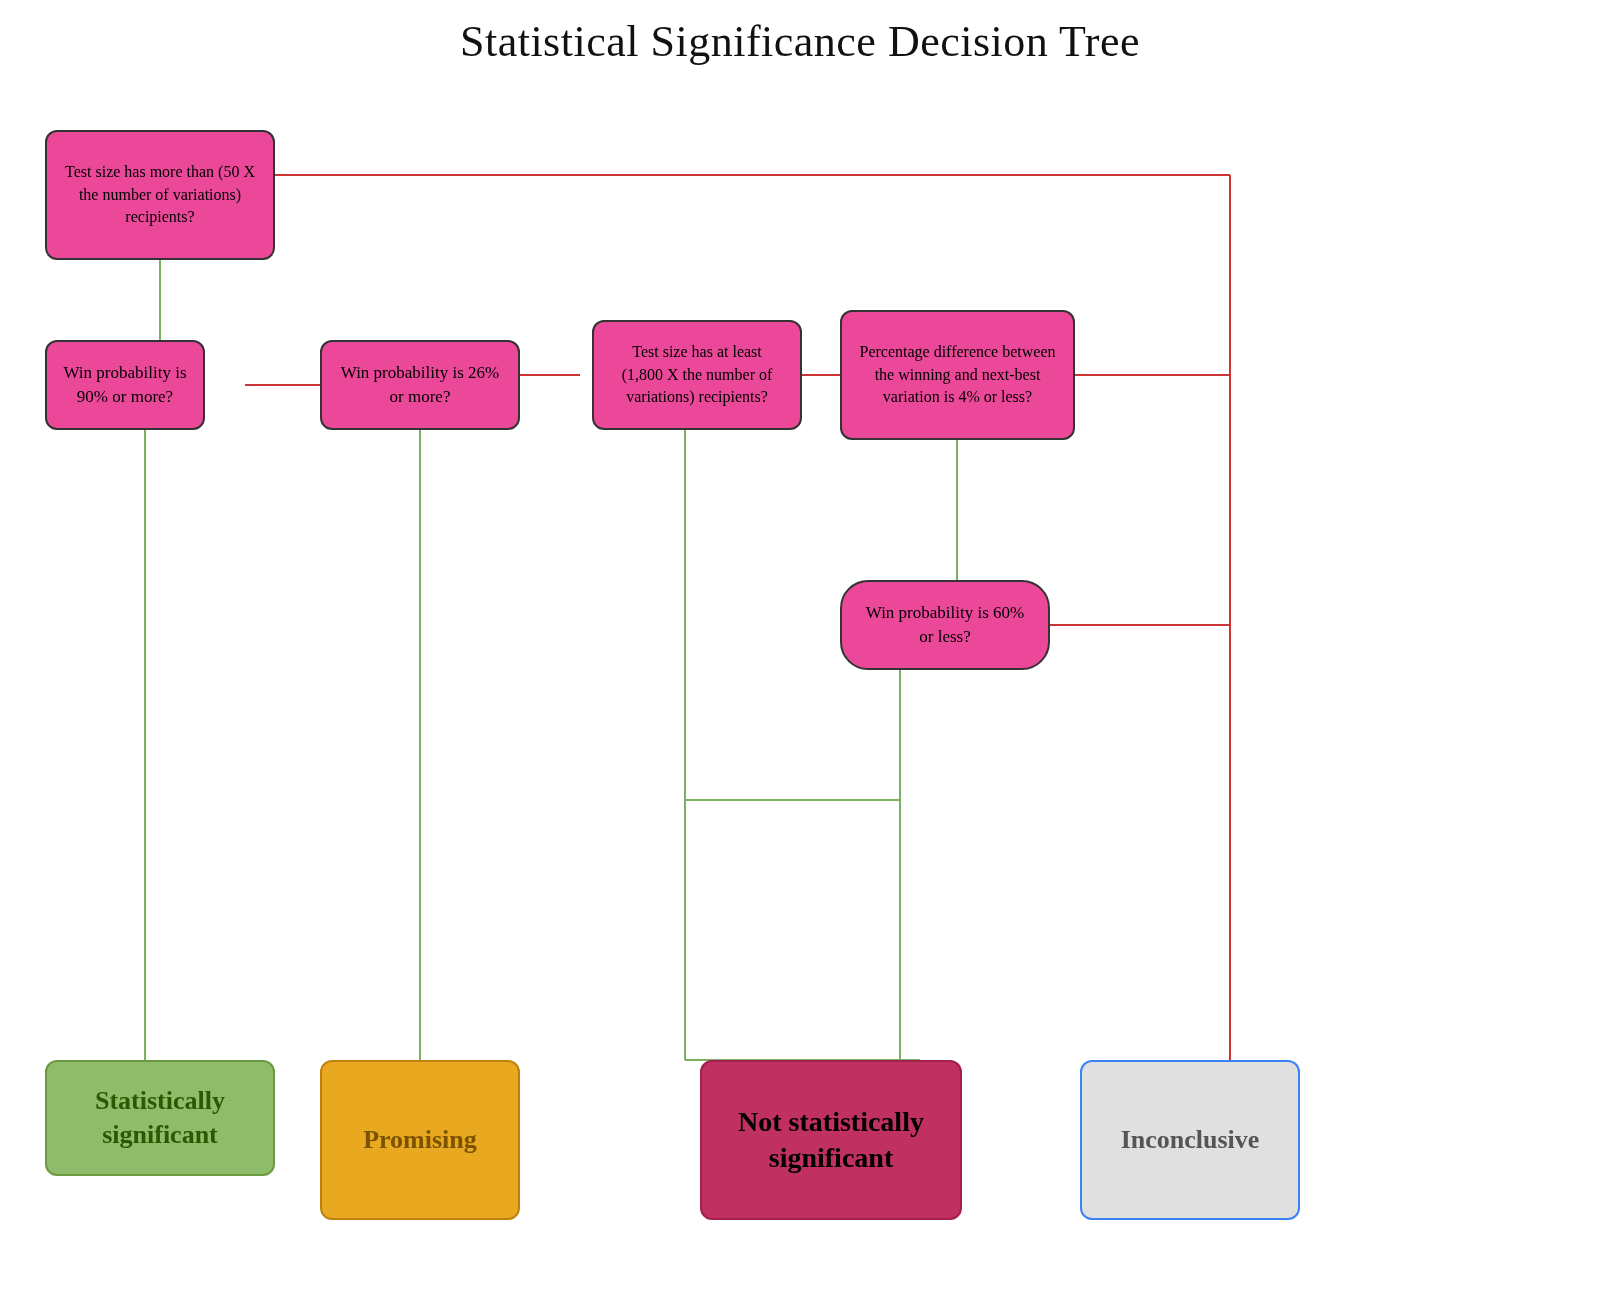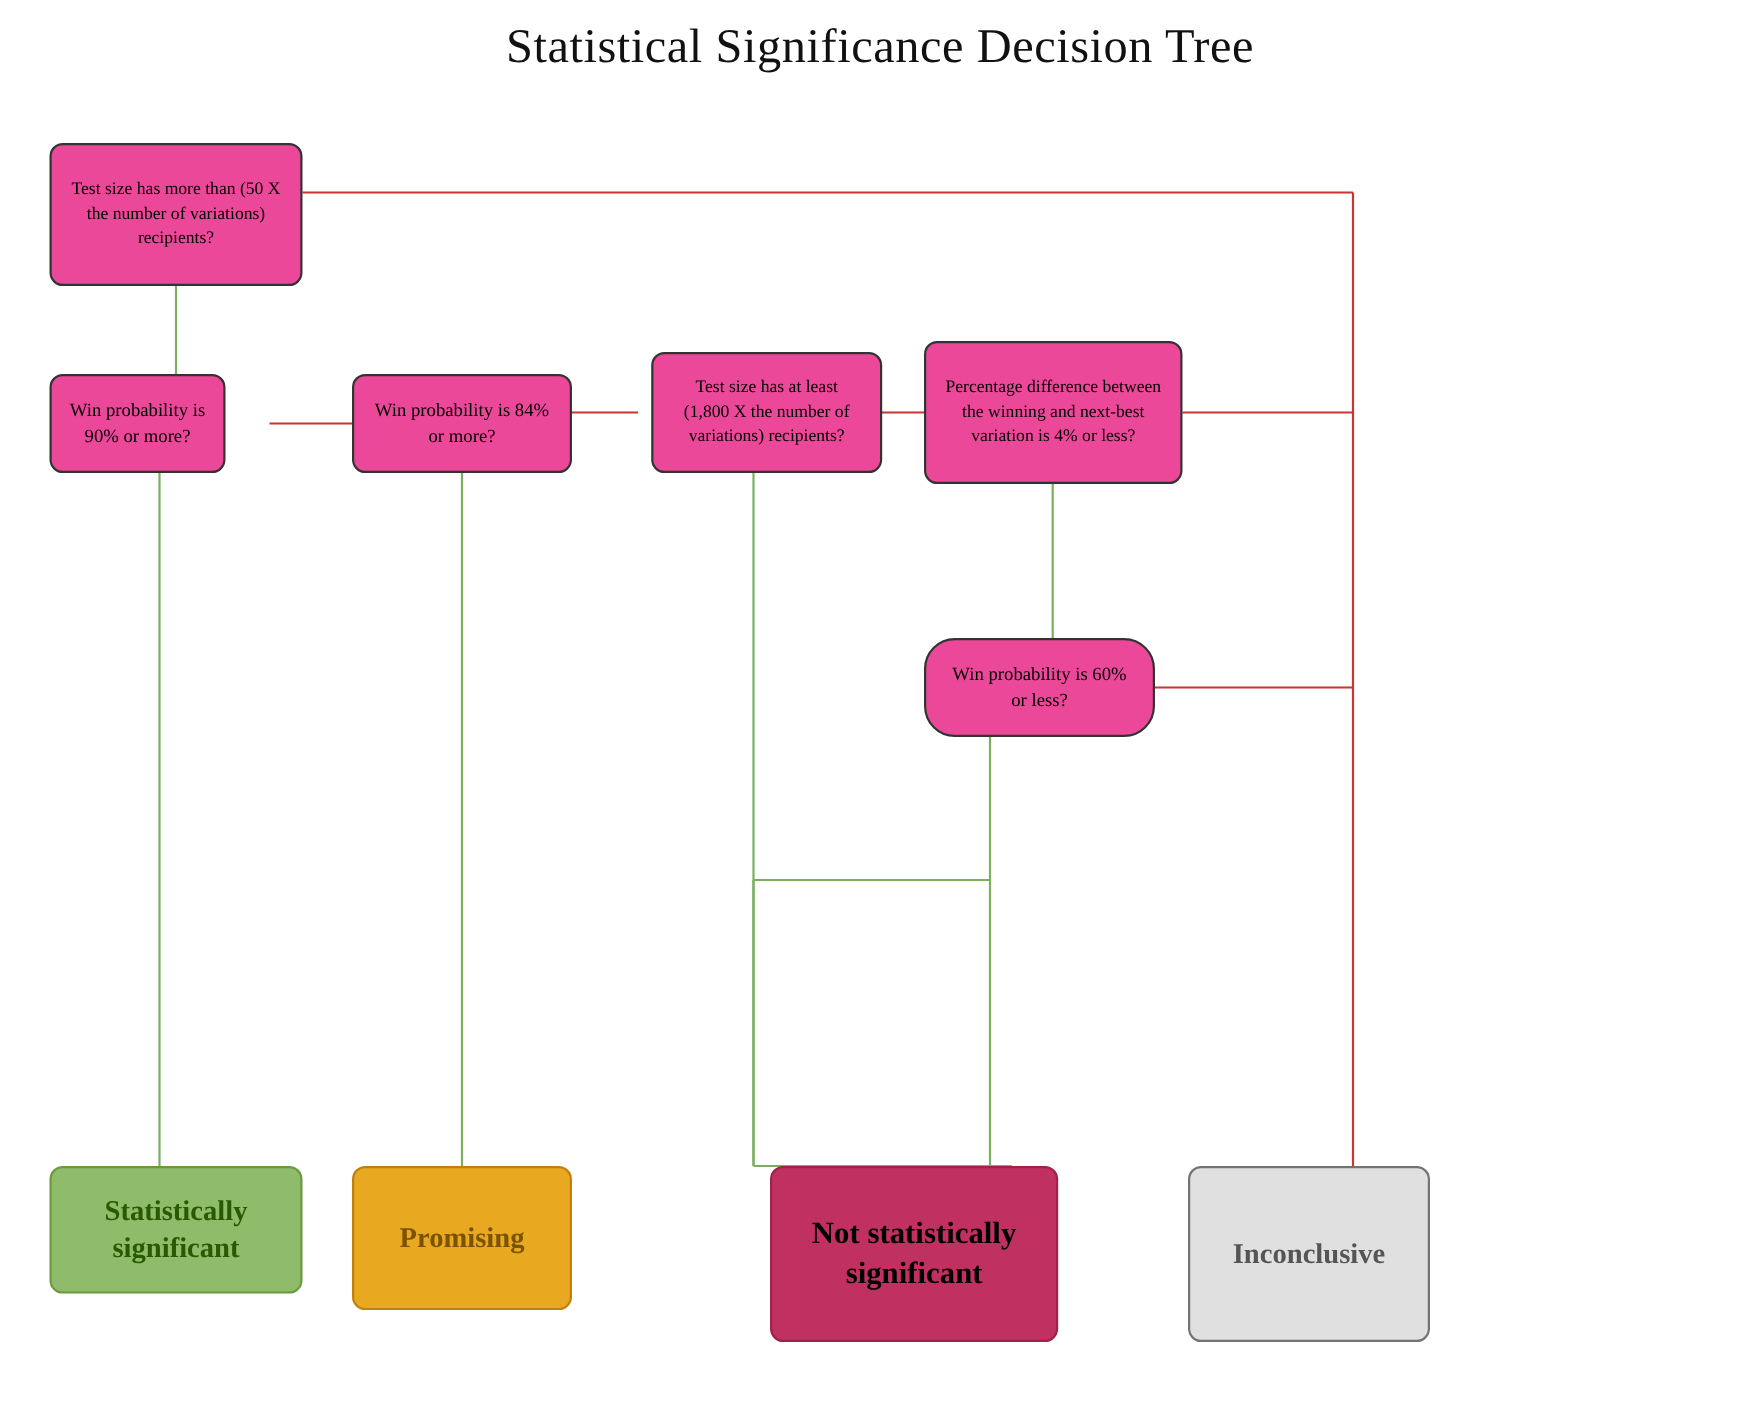--- a/index.html
+++ b/index.html
@@ -99,44 +99,44 @@
 
   <div class="node-box" style="left:45px; top:130px; width:230px; height:130px; font-size:16px;">
     <span>Test size has more than (50 X the number of variations) recipients?</span>
   </div>
 
   <div class="node-box" style="left:45px; top:340px; width:160px; height:90px; font-size:17px;">
     <span>Win probability is 90% or more?</span>
   </div>
 
   <div class="node-box" style="left:320px; top:340px; width:200px; height:90px; font-size:17px;">
-    <span>Win probability is 84% or more?</span>
+    <span>Win probability is 26% or more?</span>
   </div>
 
   <div class="node-box" style="left:592px; top:320px; width:210px; height:110px; font-size:16px;">
     <span>Test size has at least (1,800 X the number of variations) recipients?</span>
   </div>
 
   <div class="node-box" style="left:840px; top:310px; width:235px; height:130px; font-size:16px;">
     <span>Percentage difference between the winning and next-best variation is 4% or less?</span>
   </div>
 
   <div class="node-box" style="left:840px; top:580px; width:210px; height:90px; font-size:17px;border-radius:28px;">
     <span>Win probability is 60% or less?</span>
   </div>
 
   <div class="outcome-box" style="left:45px; top:1060px; width:230px; height:116px; background:#8fbc6a; color:#2a5a00; border:2px solid #6a9a40;">
     <span>Statistically significant</span>
   </div>
 
-  <div class="outcome-box" style="left:320px; top:1060px; width:200px; height:131px; background:#e8a820; color:#7a5200; border:2px solid #c08010;">
+  <div class="outcome-box" style="left:320px; top:1060px; width:200px; height:160px; background:#e8a820; color:#7a5200; border:2px solid #c08010;">
     <span>Promising</span>
   </div>
 
   <div class="outcome-box" style="left:700px; top:1060px; width:262px; height:160px; background:#c03060; color:#000000; border:2px solid #a02050; font-size:28px;">
     <span>Not statistically significant</span>
   </div>
 
-  <div class="outcome-box" style="left:1080px; top:1060px; width:220px; height:160px; background:#e0e0e0; color:#555; border:2px solid #737373;">
+  <div class="outcome-box" style="left:1080px; top:1060px; width:220px; height:160px; background:#e0e0e0; color:#555; border:2px solid #3b82f6;">
     <span>Inconclusive</span>
   </div>
 
 </div>
 
 </body></html>

